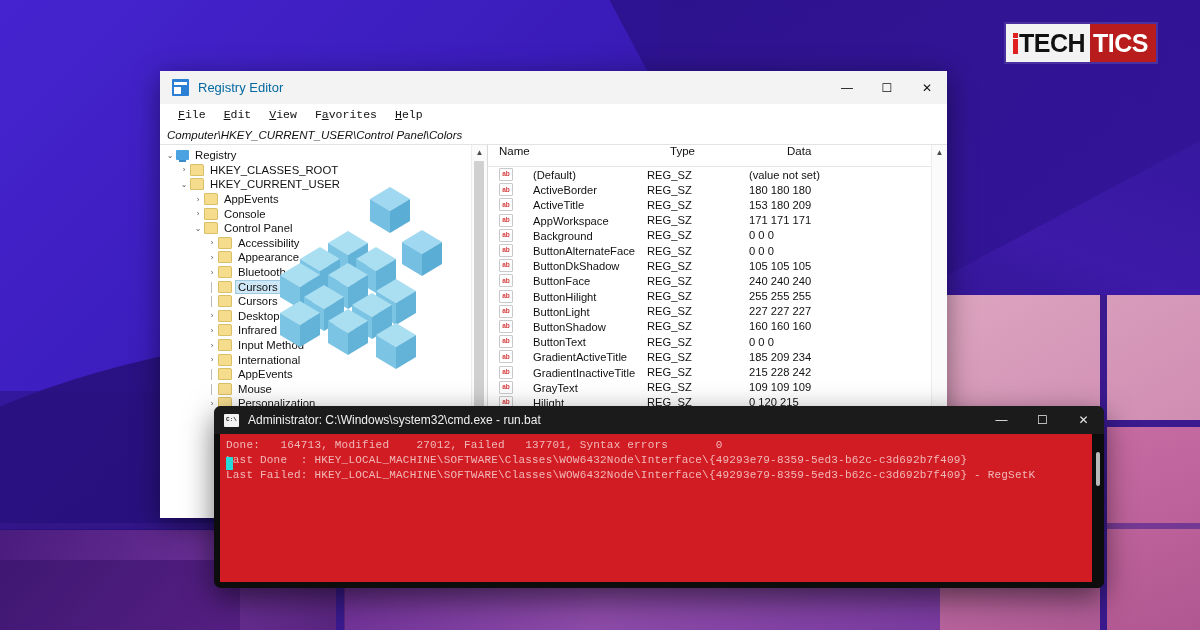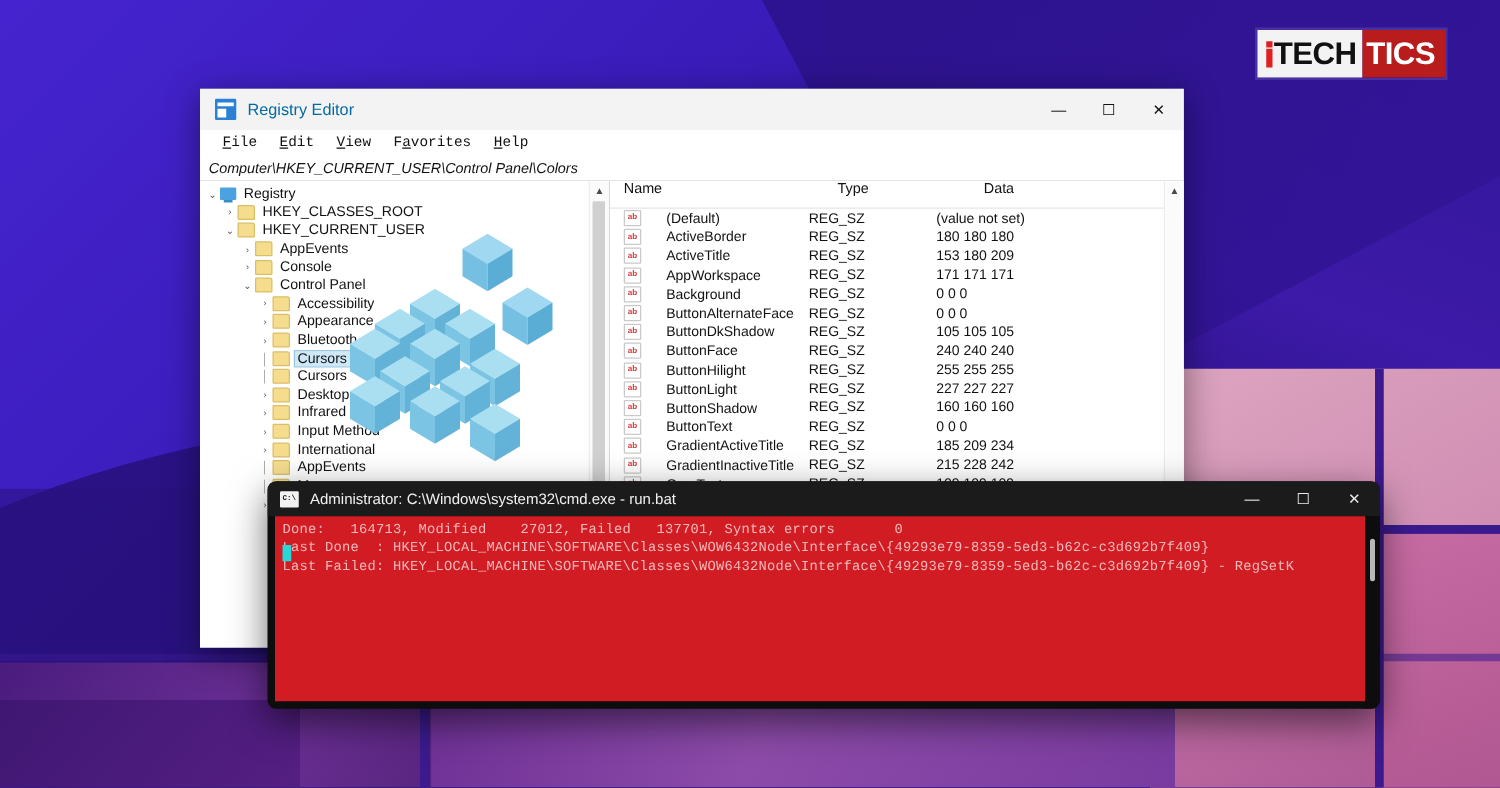--- a/index.html
+++ b/index.html
@@ -125,21 +125,21 @@
   .lhead .c-data{flex:1;}
   .lrow{display:flex;height:15.2px;align-items:center;font-size:11.2px;color:#111;}
   .lrow .c-name{width:148px;padding-left:11px;display:flex;align-items:flex-end;gap:20px;}
   .lrow .c-type{width:102px;}
   .lrow .c-data{flex:1;}
   .abicon{width:12px;height:11px;background:#fff;border:1px solid #c9c9c9;
     flex:none;display:flex;align-items:center;justify-content:center;
     font-size:6.5px;color:#d43c3c;font-weight:bold;line-height:1;border-radius:1px;}
 
   
-  #console{position:absolute;left:214px;top:385px;width:890px;height:182px;
+  #console{position:absolute;left:214px;top:406px;width:890px;height:182px;
     background:#0d0d0d;border-radius:7px;box-shadow:0 10px 30px rgba(0,0,0,.55);
     overflow:hidden;}
   .cn-titlebar{height:28px;background:#1b1b1b;display:flex;align-items:center;
     position:relative;}
   .cn-icon{width:15px;height:13px;margin-left:10px;background:#f2f2f2;
     border-radius:1px;display:flex;align-items:center;justify-content:center;
     font-size:6px;color:#111;font-weight:bold;line-height:1;font-family:"Liberation Mono",monospace;}
   .cn-title{font-size:12px;color:#f0f0f0;margin-left:9px;}
   .cn-winbtns{position:absolute;right:0;top:0;height:28px;display:flex;}
   .cn-winbtn{width:41px;height:28px;display:flex;align-items:center;

